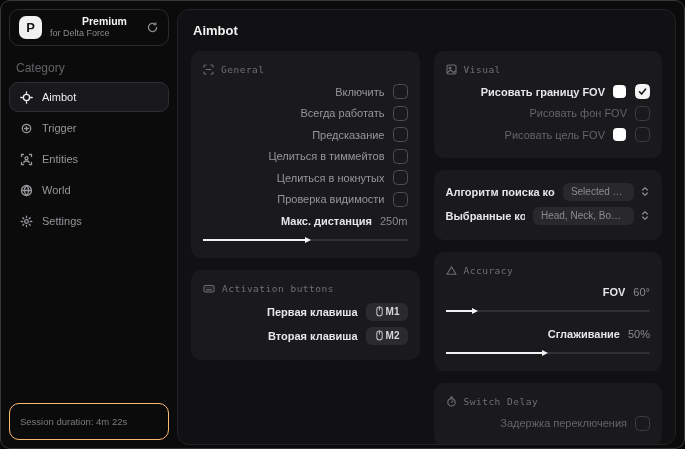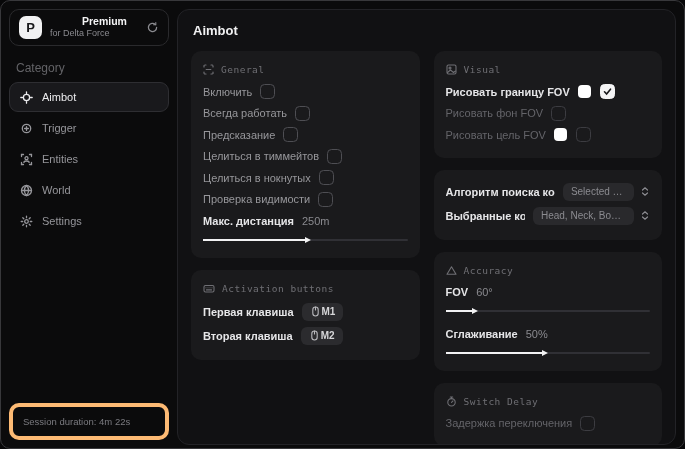--- a/index.html
+++ b/index.html
@@ -12,33 +12,33 @@
   .logo { width:23px; height:23px; background:#f1f1f2; border-radius:7px; color:#19191b; font-weight:700; font-size:13px; display:flex; align-items:center; justify-content:center; }
   .premium-text { display:flex; flex-direction:column; line-height:1.25; }
   .premium-title { font-size:10.5px; font-weight:700; color:#f4f4f5;padding-left:32px; }
   .premium-sub { font-size:9px; color:#8a8a8f; }
   .premium-box .right-icon { margin-left:auto; color:#8a8a8f; display:flex; }
   .category { font-size:12px; color:#636367; margin:15px 0 7px 7px; }
   .nav { display:flex; flex-direction:column; gap:1px; }
   .nav-item { height:30px; border-radius:9px; display:flex; align-items:center; gap:9px; padding:0 10px; color:#96969b; font-size:11px; border:1px solid transparent; cursor:pointer; }
   .nav-item.active { background:#19191c; border-color:#2e2e32; color:#ececee; }
   .nav-item .ic { display:flex; color:inherit; }
-  .session-box { margin-top:auto; height:37px; border:4px solid #fdba74; border-radius:10px; display:flex; align-items:center; padding:0 10px; font-size:9.5px; color:#7b7b80; }
+  .session-box { margin-top:auto; height:37px; border:1px solid #fdba74; border-radius:10px; display:flex; align-items:center; padding:0 10px; font-size:9.5px; color:#7b7b80; }
 
   
   .content { flex:1; margin:8px 8px 3px 0; background:#111113; border:1px solid #232327; border-radius:12px; padding:11px 13px; overflow:hidden; }
   .page-title { font-size:13px; font-weight:700; color:#f1f1f2; margin:2px 0 13px 2px; }
   .columns { display:flex; gap:14px; }
   .col { flex:1; display:flex; flex-direction:column; gap:12px; min-width:0; }
 
   .panel { background:#1a1a1c; border-radius:10px; padding:10px 12px 12px; }
   .panel-header { display:flex; align-items:center; gap:7px; font-family:"DejaVu Sans Mono",monospace; font-size:9.5px; letter-spacing:0.5px; color:#6f6f74; margin:3px 0 6px; }
   .panel-header .ic { display:flex; color:#6f6f74; }
 
-  .row { display:flex; align-items:center; justify-content:flex-start; min-height:21.5px; gap:8px; }
+  .row { display:flex; align-items:center; justify-content:flex-end; min-height:21.5px; gap:8px; }
   .row.tall { min-height:24px; }
   .lbl { font-size:11px; color:#97979b; white-space:nowrap; overflow:hidden; }
   .lbl.bright { color:#e6e6e8; font-weight:700; }
   .lbl.dim { color:#646469; }
   .val { font-size:11px; color:#8a8a8f; white-space:nowrap; }
 
   .checkbox { width:15px; height:15px; flex:0 0 15px; border:1.5px solid #4e4e53; border-radius:4.5px; display:flex; align-items:center; justify-content:center; cursor:pointer; }
   .checkbox.dimmed { border-color:#3c3c41; }
   .checkbox .check { display:none; }
   .checkbox.checked { background:#f4f4f5; border-color:#f4f4f5; }

